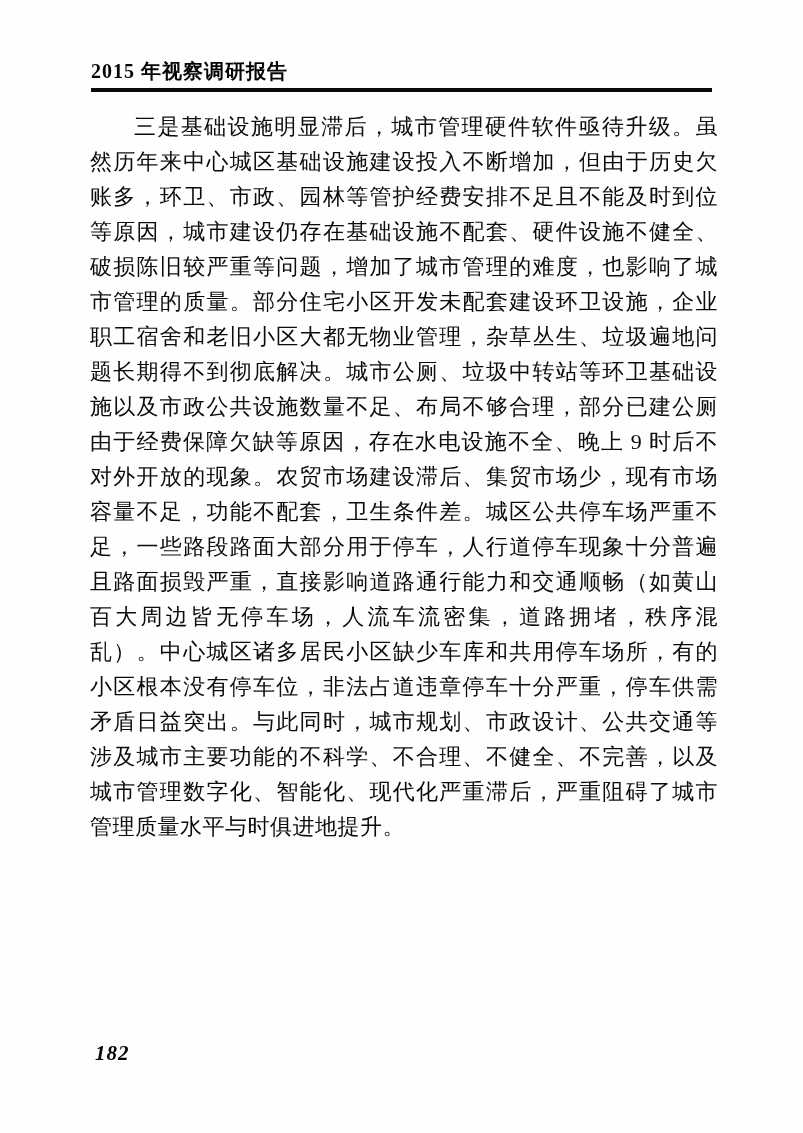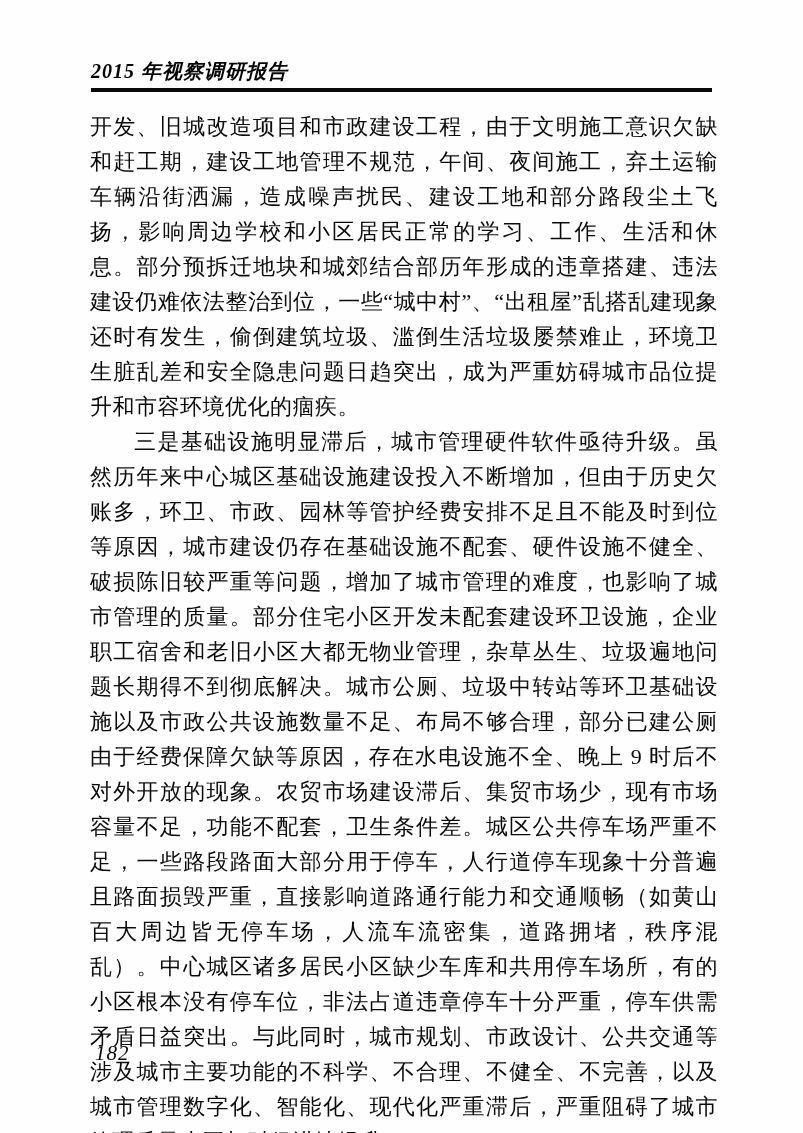--- a/index.html
+++ b/index.html
@@ -24,21 +24,20 @@
     top: 58px;
     width: 622px;
   }
   .running-header .header-title {
     display: block;
     font-size: 20px;
     font-weight: bold;
     letter-spacing: 1px;
     color: #050505;
     padding-bottom: 4px;
-    font-style: italic;
   }
   .header-rule {
     position: absolute;
     left: 91px;
     top: 88px;
     width: 621px;
     height: 4px;
     background: #0a0a0a;
   }
   .body-text {
@@ -60,38 +59,37 @@
     text-indent: 2em;
   }
   .lead-bold {
     font-weight: normal;
   }
   .page-number {
     position: absolute;
     left: 95px;
     top: 1041px;
     font-size: 21px;
-    font-weight: normal;
+    font-weight: bold;
     font-style: italic;
     letter-spacing: 1px;
     color: #060606;
     font-family: "Liberation Serif", "DejaVu Serif", serif;
   }
 </style>
 </head>
 <body>
 
 <div class="page">
 
   <div class="running-header">
     <span class="header-title">2015 年视察调研报告</span>
   </div>
 
   <div class="header-rule"></div>
 
   <div class="body-text">
-    <p>开发、旧城改造项目和市政建设工程，由于文明施工意识欠缺和赶工期，建设工地管理不规范，午间、夜间施工，弃土运输车辆沿街洒漏，造成噪声扰民、建设工地和部分路段尘土飞扬，影响周边学校和小区居民正常的学习、工作、生活和休息。部分预拆迁地块和城郊结合部历年形成的违章搭建、违法建设仍难依法整治到位，一些“城中村”、“出租屋”乱搭乱建现象还时有发生，偷倒建筑垃圾、滥倒生活垃圾屡禁难止，环境卫生脏乱差和安全隐患问题日趋突出，成为严重妨碍城市品位提升和市容环境优化的痼疾。</p>
     <p class="indented"><span class="lead-bold">三是基础设施明显滞后，城市管理硬件软件亟待升级。</span><span>虽然历年来中心城区基础设施建设投入不断增加，但由于历史欠账多，环卫、市政、园林等管护经费安排不足且不能及时到位等原因，城市建设仍存在基础设施不配套、硬件设施不健全、破损陈旧较严重等问题，增加了城市管理的难度，也影响了城市管理的质量。部分住宅小区开发未配套建设环卫设施，企业职工宿舍和老旧小区大都无物业管理，杂草丛生、垃圾遍地问题长期得不到彻底解决。城市公厕、垃圾中转站等环卫基础设施以及市政公共设施数量不足、布局不够合理，部分已建公厕由于经费保障欠缺等原因，存在水电设施不全、晚上 9 时后不对外开放的现象。农贸市场建设滞后、集贸市场少，现有市场容量不足，功能不配套，卫生条件差。城区公共停车场严重不足，一些路段路面大部分用于停车，人行道停车现象十分普遍且路面损毁严重，直接影响道路通行能力和交通顺畅（如黄山百大周边皆无停车场，人流车流密集，道路拥堵，秩序混乱）。中心城区诸多居民小区缺少车库和共用停车场所，有的小区根本没有停车位，非法占道违章停车十分严重，停车供需矛盾日益突出。与此同时，城市规划、市政设计、公共交通等涉及城市主要功能的不科学、不合理、不健全、不完善，以及城市管理数字化、智能化、现代化严重滞后，严重阻碍了城市管理质量水平与时俱进地提升。</span></p>
   </div>
 
   <div class="page-number">182</div>
 
 </div>
 
 </body></html>

